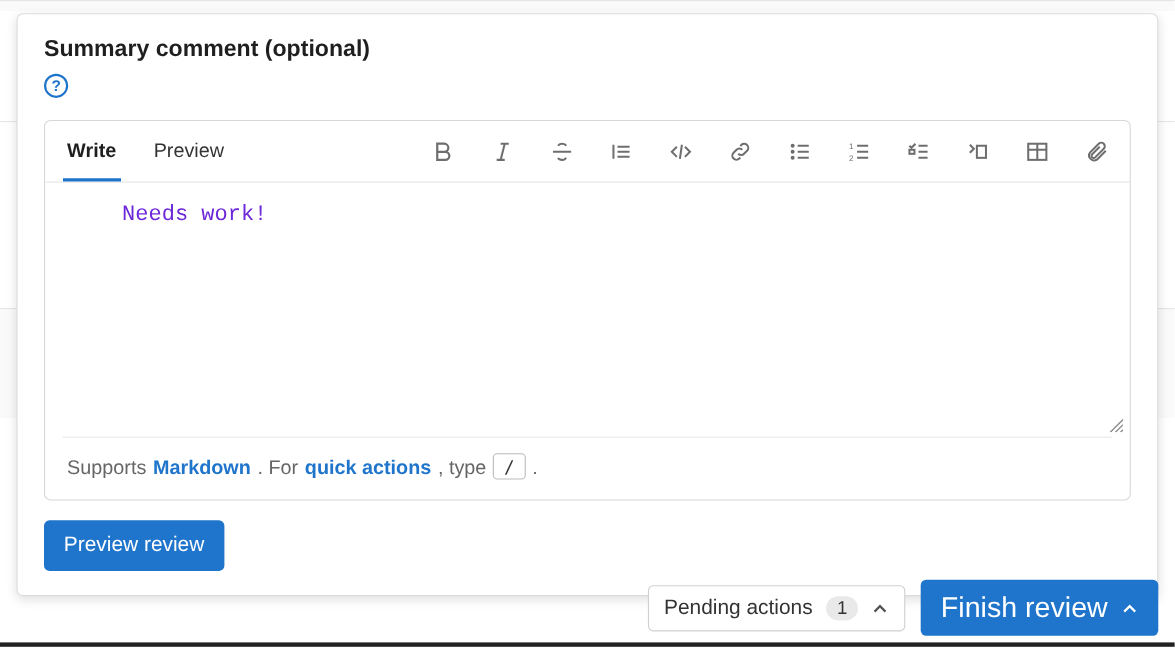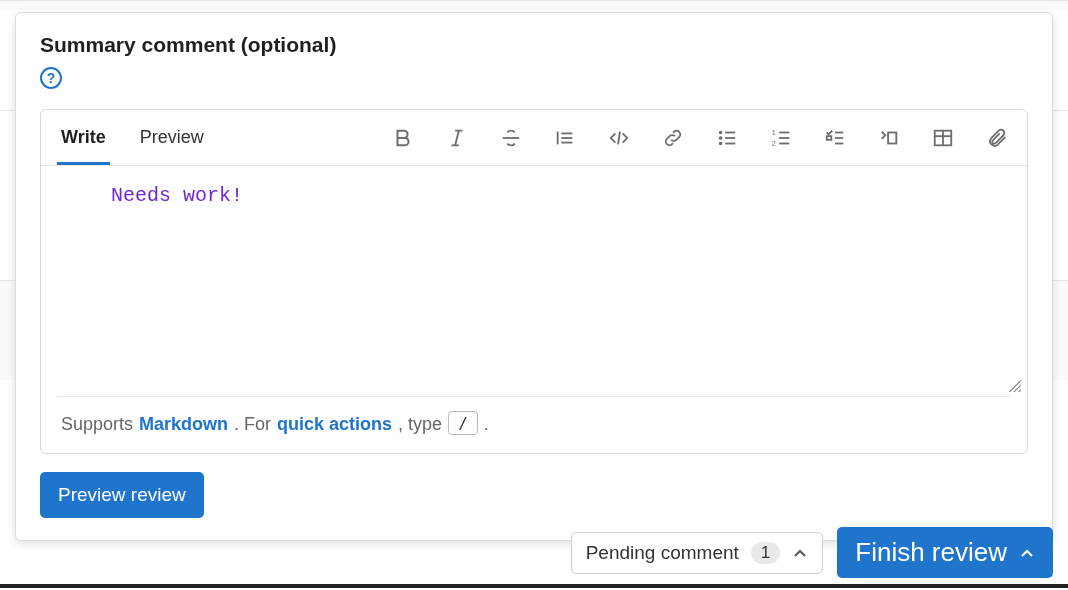--- a/index.html
+++ b/index.html
@@ -230,21 +230,21 @@
         <button class="btn-primary">Preview review</button>
       </div>
 
     </div>
   </div>
 
   <div class="bottom-underline"></div>
 
   <div class="bottom-bar">
     <div class="pending-btn">
-      <span>Pending comment</span>
+      <span>Pending actions</span>
       <span class="count-badge">1</span>
       <span class="chev">
           <svg viewBox="0 0 16 16" stroke-width="2">
             <polyline points="3 11 8 6 13 11"></polyline>
           </svg>
         </span>
     </div>
     <button class="finish-btn">
       <span>Finish review</span>
       <span class="chev">

